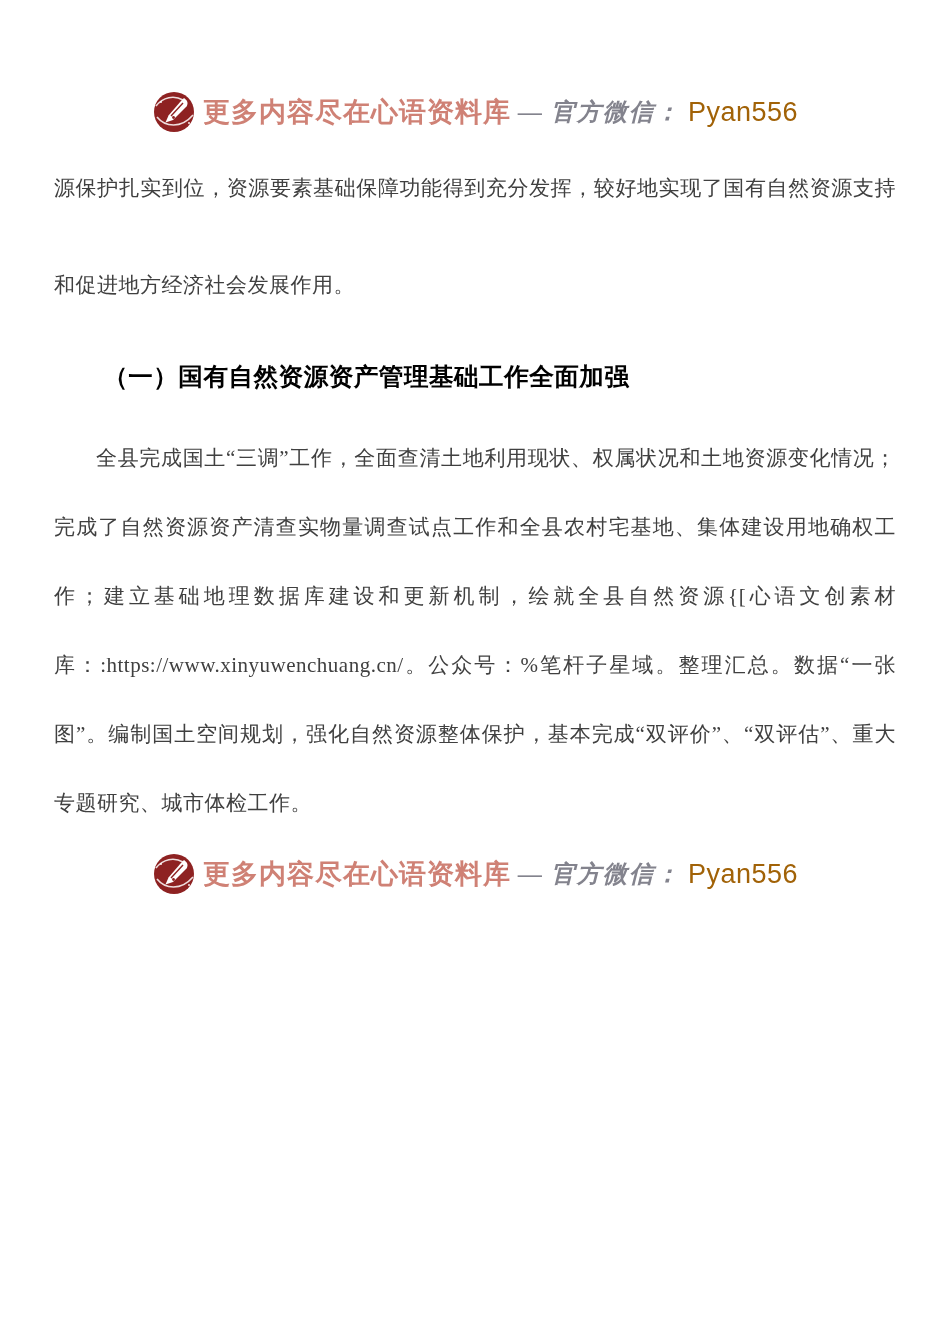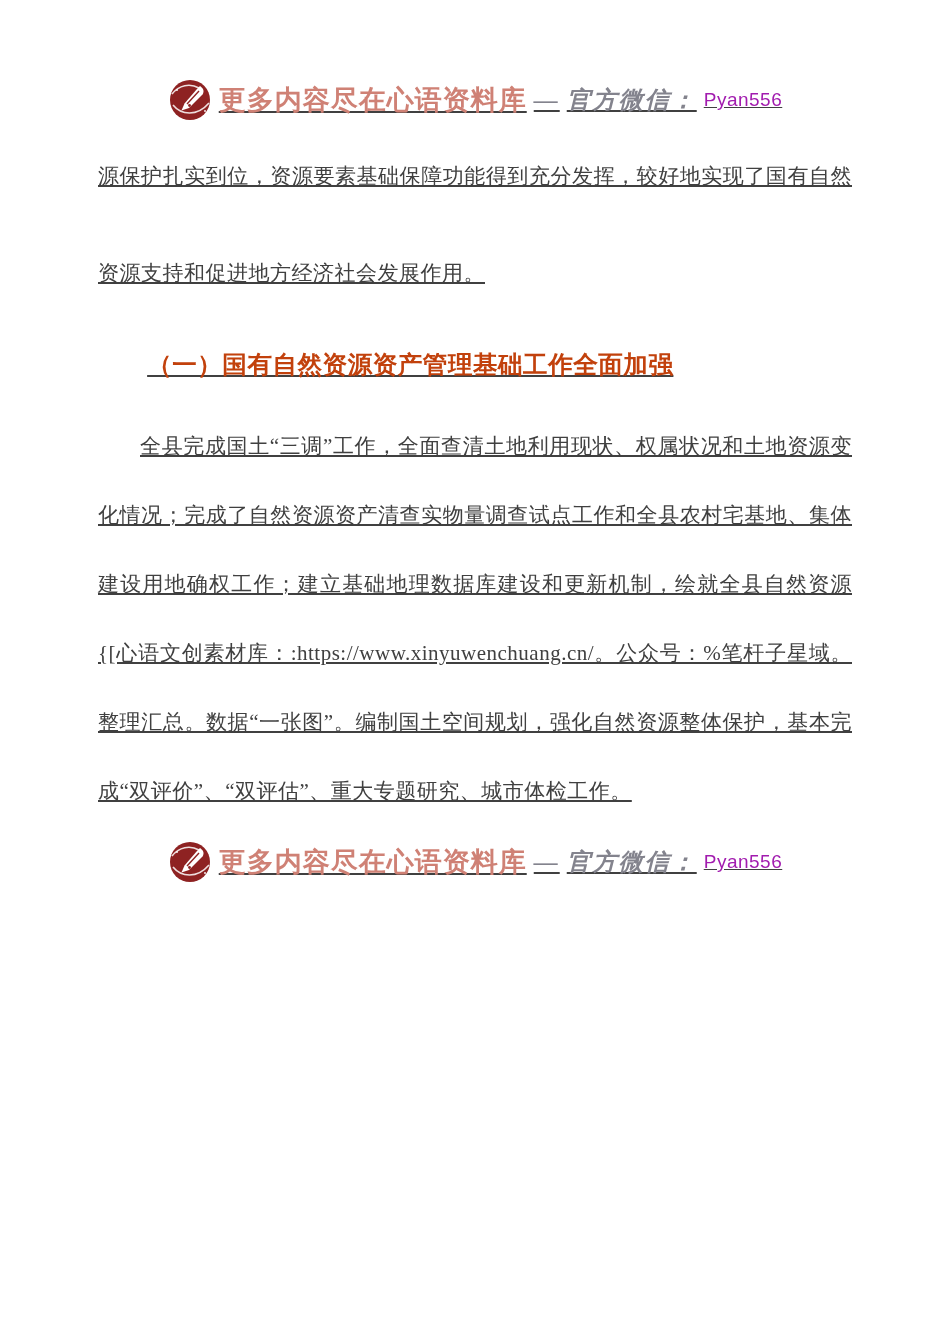--- a/index.html
+++ b/index.html
@@ -1,25 +1,24 @@
 <!DOCTYPE html>
 <html><head>
 <meta charset="utf-8">
 <style>
   * { margin: 0; padding: 0; box-sizing: border-box; }
   html, body { background: #ffffff; }
   .page {
     width: 950px;
     height: 1119px;
-    margin: 0 auto;
+    margin: 12px auto;
     background: #ffffff;
     font-family: "Liberation Serif", "DejaVu Serif", serif;
     color: #404040;
     overflow: hidden;
-    text-decoration: underline;
   }
   
   .watermark {
     display: flex;
     align-items: center;
     justify-content: center;
     gap: 7px;
     white-space: nowrap;
   }
   .watermark--top { padding-top: 78px; }
@@ -32,42 +31,42 @@
     letter-spacing: 1px;
   }
   .wm-dash, .wm-label {
     font-size: 24px;
     color: #83838d;
     font-style: italic;
     font-weight: 600;
     letter-spacing: 2px;
   }
   .wm-id {
-    font-size: 19px;
-    color: #a21caf;
+    font-size: 27px;
+    color: #a16207;
     font-family: "Liberation Sans", "DejaVu Sans", sans-serif;
     letter-spacing: 0.5px;
   }
   
   .content {
-    padding: 0 98px;
+    padding: 0 54px;
     font-size: 21px;
     letter-spacing: 0.5px;
     text-align: justify;
   }
   .para-loose-first {
     margin-top: 6px;
     line-height: 97px;
   }
   .section-heading {
     margin-top: 26px;
     line-height: 34px;
     text-indent: 2em;
     font-weight: 700;
-    color: #c2410c;
+    color: #000000;
     text-align: left;
   }
   .para-tight {
     margin-top: 30px;
     line-height: 69px;
     text-indent: 2em;
   }
   .para-loose {
     margin-top: 22px;
     line-height: 95px;

